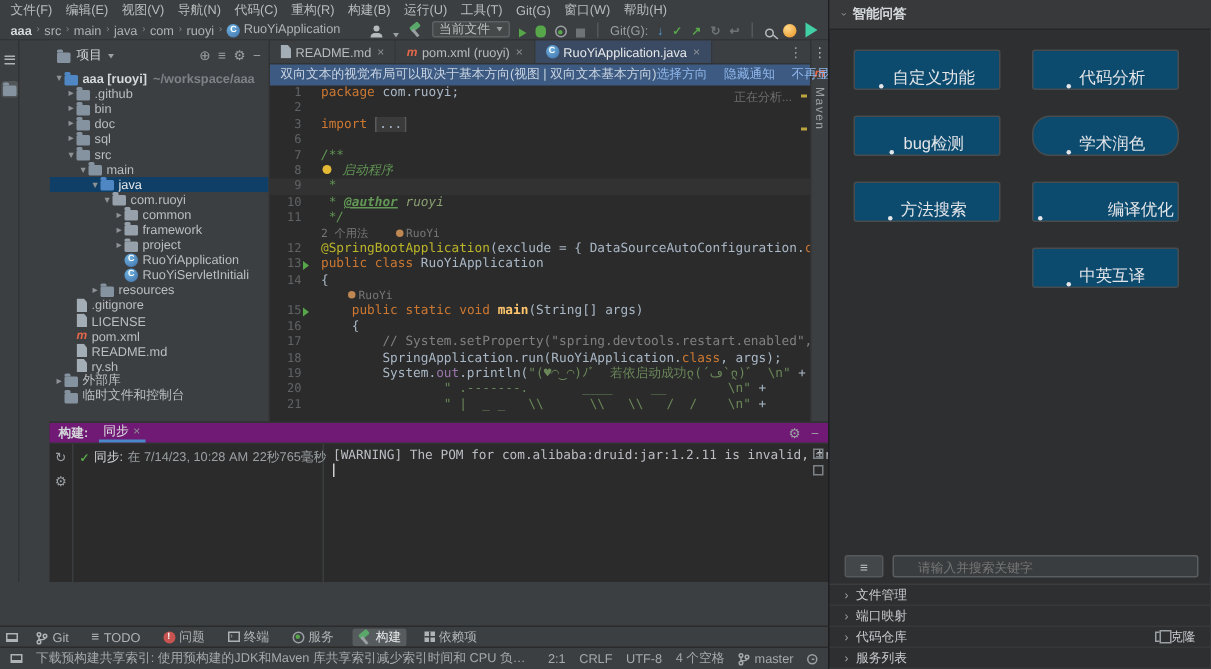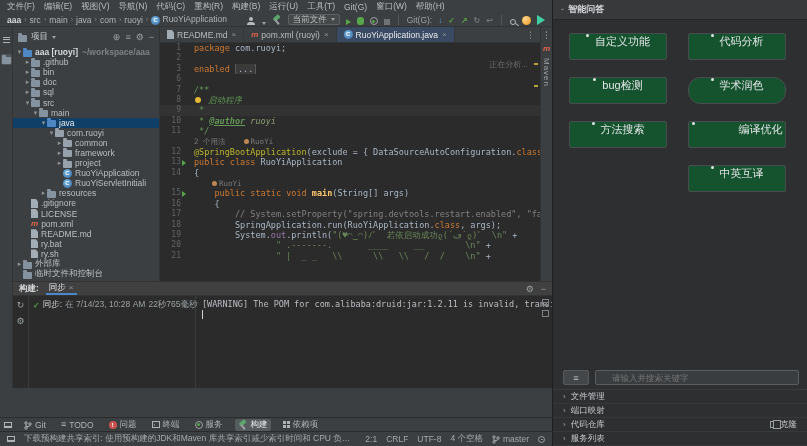--- a/index.html
+++ b/index.html
@@ -52,21 +52,21 @@
   #crumbs { display:flex;align-items:center;gap:3px;color:#b0b3b5; }
   .crumb.first { font-weight:bold;color:#d7dadc; }
   .crumb-sep { color:#7d8287;font-size:7px; }
   .tb-right { margin-left:auto;display:flex;align-items:flex-end;gap:6px; }
   .tb-sep { width:1px;height:10px;background:#55585a;margin:0 2px; }
   .runcfg { display:flex;align-items:center;gap:4px;border:1px solid #5e6163;background:#45494a;border-radius:2px;height:11px;padding:0 4px;color:#bcbfc1; }
   .caret { width:0;height:0;border-top:3px solid #9aa0a3;border-left:2.5px solid transparent;border-right:2.5px solid transparent;display:inline-block; }
   .gitlbl { color:#9aa0a3; }
   .garr { font-size:8px;font-weight:bold; }
 
-  #main { position:absolute;top:27px;left:0;width:552px;height:361px;display:flex; }
+  #main { position:absolute;top:27px;left:0;width:552px;height:361px;display:flex;gap:20px; }
   #stripeL { width:13px;background:#3c3f41;border-right:1px solid #313335;display:flex;flex-direction:column;align-items:center;padding-top:7px;gap:9px; }
   .stripe-ic { width:11px;height:11px;display:flex;align-items:center;justify-content:center; }
   .stripe-ic.active { background:#515658;border-radius:2px; }
   .bars { width:7px;height:6px;background:
       linear-gradient(#aeb3b6,#aeb3b6) 0 0/100% 1px no-repeat,
       linear-gradient(#aeb3b6,#aeb3b6) 0 50%/100% 1px no-repeat,
       linear-gradient(#aeb3b6,#aeb3b6) 0 100%/100% 1px no-repeat; }
   #workspace { flex:1;display:flex;flex-direction:column;min-width:0; }
   #topsplit { height:254px;display:flex;min-height:0; }
 
@@ -107,21 +107,21 @@
   .bulb{display:inline-block;width:6px;height:6px;border-radius:50%;background:#e3b935;margin:0 2px 0 1px;}
   #analyzing { position:absolute;top:32px;right:12px;color:#6e6e6e;font-size:8px;font-family:"Liberation Sans",sans-serif; }
   .smark { position:absolute;right:2px;width:4px;height:2px;background:#bba33f; }
 
   
   #stripeR { width:12px;background:#3c3f41;border-left:1px solid #313335;display:flex;flex-direction:column;align-items:center;padding-top:4px;gap:5px; }
   .vtext { writing-mode:vertical-rl;color:#9da0a3;font-size:8px;letter-spacing:1px; }
 
   
   #console { flex:1;background:#2b2b2b;border-top:1px solid #313335;display:flex;flex-direction:column;min-height:0; }
-  #conhead { height:14px;background:#404040;display:flex;align-items:center;gap:7px;padding:0 6px;border-bottom:1px solid #313335;flex:none; }
+  #conhead { height:14px;background:#701a75;display:flex;align-items:center;gap:7px;padding:0 6px;border-bottom:1px solid #313335;flex:none; }
   #conhead .title { font-weight:bold;color:#d3d6d8; }
   .contab { display:flex;align-items:center;gap:3px;color:#e0e2e4;height:100%;border-bottom:2px solid #4a88c7;padding:0 3px; }
   .contab .x { color:#8d9296;font-size:8px; }
   .ch-icons { margin-left:auto;display:flex;gap:7px;color:#9aa0a3;font-size:9px;align-items:center; }
   #conbody { flex:1;display:flex;min-height:0; }
   #conicons { width:15px;display:flex;flex-direction:column;align-items:center;gap:6px;padding-top:4px;color:#9aa0a3;font-size:9px; }
   #conleft { width:168px;border-right:1px solid #3a3d3e;border-left:1px solid #3a3d3e;padding:3px 4px; }
   .syncline { display:flex;align-items:center;gap:3px;white-space:nowrap; }
   .syncline .chk { color:#57a64a;font-size:8px;font-weight:bold; }
   .syncline .b { color:#d3d6d8; }
@@ -141,21 +141,21 @@
   #statusbar { position:absolute;bottom:0;left:0;width:552px;height:15px;background:#3c3f41;border-top:1px solid #2b2b2b;display:flex;align-items:center;gap:9px;padding:0 7px;color:#a6a9ab;white-space:nowrap; }
   #sb-msg { flex:1;overflow:hidden;text-overflow:ellipsis;white-space:nowrap; }
   .sb-item { display:flex;align-items:center;gap:3px;flex:none; }
 
   
   #assistant { position:absolute;left:552px;top:0;width:255px;height:446px;background:#2d2f31;border-left:1px solid #1e1f22; }
   #as-head { height:20px;background:#37393b;display:flex;align-items:center;gap:5px;padding:0 8px;border-bottom:1px solid #242628; }
   #as-head .chev { color:#9aa0a4;font-size:7px;transform:rotate(90deg);display:inline-block; }
   #as-head .title { color:#d6d9dc;font-weight:bold;font-size:9px; }
   #as-grid { display:grid;grid-template-columns:98px 98px;column-gap:21px;row-gap:17px;padding:13px 22px 0 16px; }
-  .as-btn { height:27px;background:#14532d;border:1px solid #494c4e;border-radius:2px;display:flex;align-items:flex-start;justify-content:center;gap:6px;color:#e3e5e8;font-size:11px; }
+  .as-btn { height:27px;background:#0c4a6e;border:1px solid #494c4e;border-radius:2px;display:flex;align-items:flex-end;justify-content:center;gap:6px;color:#e3e5e8;font-size:11px; }
   .as-btn .dot { width:3px;height:3px;border-radius:50%;background:#e3e5e8; }
   #as-bottom { position:absolute;left:0;right:0;bottom:0; }
   #as-search { display:flex;align-items:center;gap:6px;padding:4px 8px 4px 10px;border-bottom:1px solid #3a3d3e; }
   .as-menu-btn { width:26px;height:15px;background:#43474a;border:1px solid #55595c;border-radius:2px;display:flex;align-items:center;justify-content:center;color:#c0c3c5;font-size:9px; }
   .as-input { flex:1;height:15px;background:#3a3d3f;border:1px solid #5a5e61;border-radius:2px;color:#c7cacd;font-size:8.5px;padding:0 4px 0 16px;font-family:"Liberation Sans",sans-serif;position:relative; }
   .as-input-wrap { flex:1;position:relative;display:flex; }
   .as-input-wrap .ic-search { position:absolute;left:5px;top:4px; }
   .as-sec { height:14px;display:flex;align-items:center;gap:5px;padding:0 10px;border-bottom:1px solid #36393a;color:#c7cacd; }
   .as-sec .chev { color:#9aa0a4;font-size:8px; }
   .as-act { margin-left:auto;display:flex;align-items:center;gap:4px;color:#c7cacd; }
@@ -338,25 +338,20 @@
                 <span class="lbl">pom.xml</span>
               </div>
               <div class="trow" style="padding-left: 11px;">
                 <span class="chev"></span>
                 <span class="ic ic-file"></span>
                 <span class="lbl">README.md</span>
               </div>
               <div class="trow" style="padding-left: 11px;">
                 <span class="chev"></span>
                 <span class="ic ic-file"></span>
-                <span class="lbl">ry.bat</span>
-              </div>
-              <div class="trow" style="padding-left: 11px;">
-                <span class="chev"></span>
-                <span class="ic ic-file"></span>
                 <span class="lbl">ry.sh</span>
               </div>
               <div class="trow" style="padding-left: 3px;">
                 <span class="chev">▸</span>
                 <span class="ic ic-folder"></span>
                 <span class="lbl">外部库</span>
               </div>
               <div class="trow" style="padding-left: 3px;">
                 <span class="chev"></span>
                 <span class="ic ic-folder"></span>
@@ -377,24 +372,32 @@
                 <span>pom.xml (ruoyi)</span>
                 <span class="x">×</span>
               </div>
               <div class="tab active">
                 <span class="ic ic-class">C</span>
                 <span>RuoYiApplication.java</span>
                 <span class="x">×</span>
               </div>
               <span class="tab-kebab">⋮</span>
             </div>
+          <div id="banner">
+            <span>双向文本的视觉布局可以取决于基本方向(视图 | 双向文本基本方向)</span>
+            <span class="acts" id="banner-acts">
+                <span>选择方向</span>
+                <span>隐藏通知</span>
+                <span>不再显示</span>
+              </span>
+          </div>
           <div id="editorbody">
               <div class="erow"><span class="gnum"><span>1</span><span class="gslot"></span></span><span class="ctext"><span class="kw">package</span><span class="pl"> com.ruoyi;</span></span></div>
               <div class="erow"><span class="gnum"><span>2</span><span class="gslot"></span></span><span class="ctext"></span></div>
-              <div class="erow"><span class="gnum"><span>3</span><span class="gslot"></span></span><span class="ctext"><span class="kw">enabled</span><span class="pl"> </span><span class="fold">...</span></span></div>
+              <div class="erow"><span class="gnum"><span>3</span><span class="gslot"></span></span><span class="ctext"><span class="kw">import</span><span class="pl"> </span><span class="fold">...</span></span></div>
               <div class="erow"><span class="gnum"><span>6</span><span class="gslot"></span></span><span class="ctext"></span></div>
               <div class="erow"><span class="gnum"><span>7</span><span class="gslot"></span></span><span class="ctext"><span class="doc">/**</span></span></div>
               <div class="erow"><span class="gnum"><span>8</span><span class="gslot"></span></span><span class="ctext"><span class="bulb"></span><span class="doc"> 启动程序</span></span></div>
               <div class="erow cur"><span class="gnum"><span>9</span><span class="gslot"></span></span><span class="ctext"><span class="doc"> *</span></span></div>
               <div class="erow"><span class="gnum"><span>10</span><span class="gslot"></span></span><span class="ctext"><span class="doc"> * </span><span class="dtag">@author</span><span class="dval"> ruoyi</span></span></div>
               <div class="erow"><span class="gnum"><span>11</span><span class="gslot"></span></span><span class="ctext"><span class="doc"> */</span></span></div>
               <div class="erow"><span class="gnum"><span></span><span class="gslot"></span></span><span class="ctext"><span class="inl">2 个用法    </span><span class="inla">RuoYi</span></span></div>
               <div class="erow"><span class="gnum"><span>12</span><span class="gslot"></span></span><span class="ctext"><span class="ann">@SpringBootApplication</span><span class="pl">(exclude = { DataSourceAutoConfiguration.</span><span class="kw">class</span></span></div>
               <div class="erow"><span class="gnum"><span>13</span><span class="gslot"><span class="ic ic-play small"></span></span></span><span class="ctext"><span class="kw">public</span><span class="pl"> </span><span class="kw">class</span><span class="pl"> RuoYiApplication</span></span></div>
               <div class="erow"><span class="gnum"><span>14</span><span class="gslot"></span></span><span class="ctext"><span class="pl">{</span></span></div>

